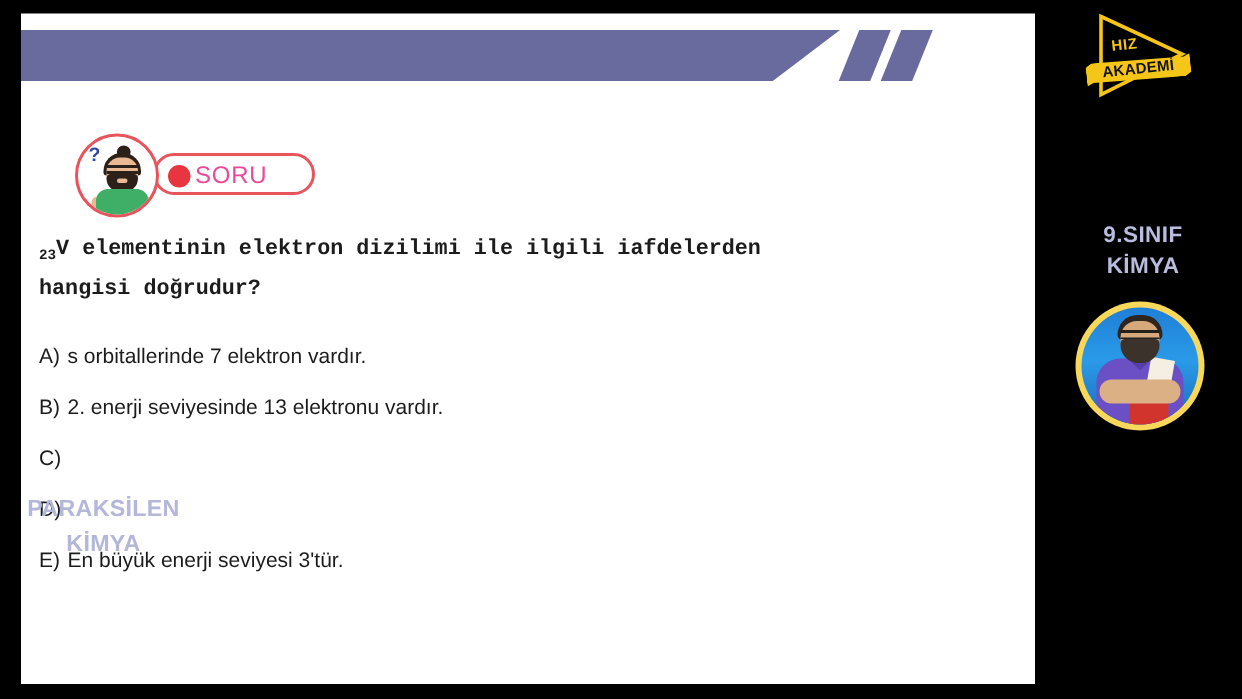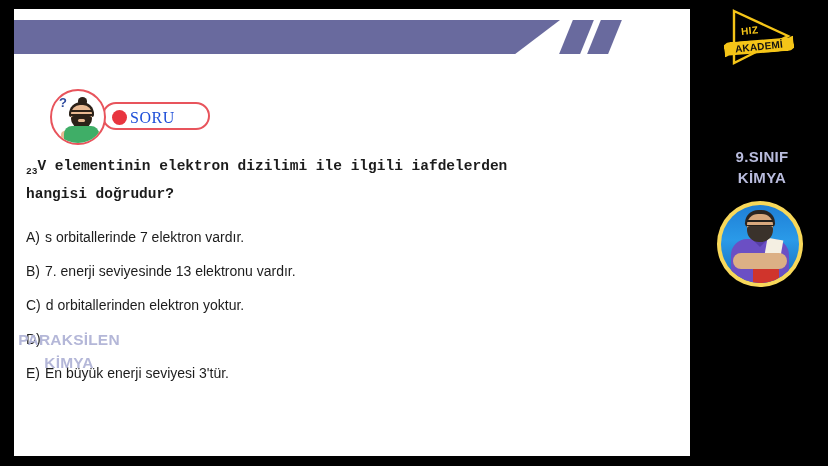--- a/index.html
+++ b/index.html
@@ -84,24 +84,23 @@
     height: 15px;
     border-radius: 50%;
     background: #e8353f;
   }
   #soru-text {
     position: absolute;
     left: 26px;
     top: 3px;
     font-size: 16px;
     font-weight: 400;
-    color: #1d4ed8;
+    color: #ec4899;
     letter-spacing: 0.5px;
     line-height: 21px;
-    font-family: Liberation Serif, serif;
   }
   #soru-avatar-ring {
     position: absolute;
     left: 0;
     top: 0;
     width: 56px;
     height: 56px;
     border: 2px solid #e8545c;
     border-radius: 50%;
     background: #ffffff;
@@ -437,25 +436,24 @@
       <span class="sub">23</span><span>V</span><span> elementinin elektron dizilimi ile ilgili iafdelerden hangisi doğrudur?</span>
     </div>
 
     <div id="options">
       <div class="option">
         <span class="opt-key">A)</span>
         <span class="opt-text">s orbitallerinde 7 elektron vardır.</span>
       </div>
       <div class="option">
         <span class="opt-key">B)</span>
-        <span class="opt-text">7. enerji seviyesinde 13 elektronu vardır.</span>
+        <span class="opt-text">2. enerji seviyesinde 13 elektronu vardır.</span>
       </div>
       <div class="option">
         <span class="opt-key">C)</span>
-        <span class="opt-text">d orbitallerinden elektron yoktur.</span>
       </div>
       <div class="option">
         <span class="opt-key">D)</span>
       </div>
       <div class="option">
         <span class="opt-key">E)</span>
         <span class="opt-text">En büyük enerji seviyesi 3'tür.</span>
       </div>
     </div>
 

